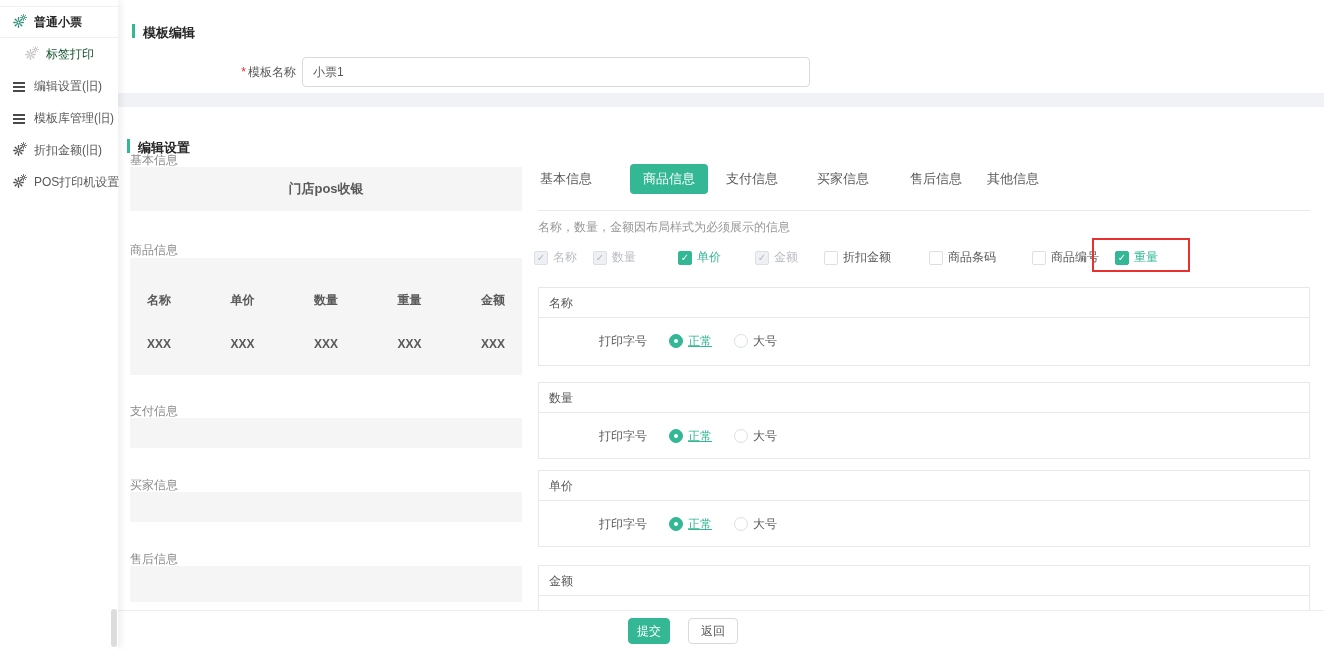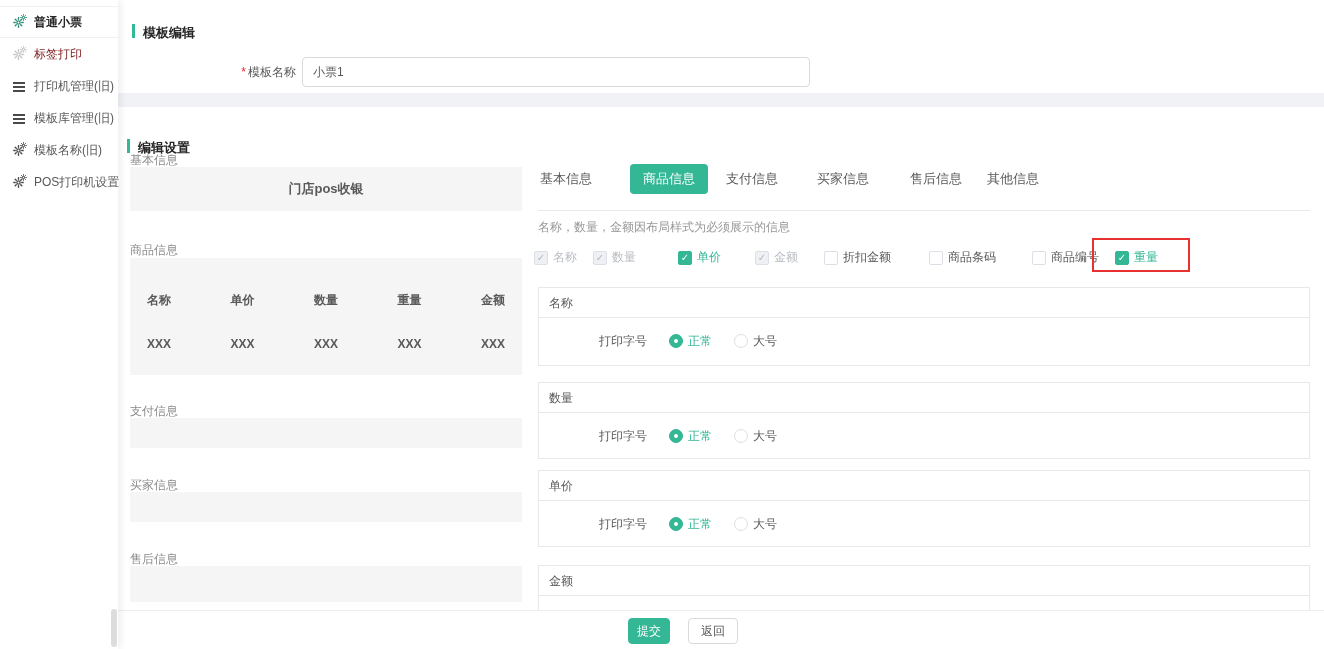--- a/index.html
+++ b/index.html
@@ -10,21 +10,21 @@
   .sidebar { position:absolute; left:0; top:0; width:118px; height:649px; background:#fff;
     box-shadow:2px 0 8px rgba(0,0,0,.08); z-index:20; padding-top:6px; }
   .side-item { height:32px; display:flex; align-items:center; padding-left:13px; gap:7px;
     color:#595959; cursor:pointer; white-space:nowrap; font-size:12px; }
   .side-item .ic { position:relative; width:14px; height:13px; color:#4a4a4a; flex:0 0 14px; }
   .side-item .ic svg { position:absolute; left:0; top:1px; width:11px; height:11px; }
   .side-item .ic svg.small { left:7px; top:-2px; width:7px; height:7px; }
   .side-item .ic .icon-list { position:absolute; left:0; top:2px; width:12px; height:10px;
     background:repeating-linear-gradient(to bottom,#4a4a4a 0 2px,transparent 2px 4px); }
   .side-item.c-teal .ic { color:#33b795; }
-  .side-item.c-dim { color:#7f1d1d; }
+  .side-item.c-dim { color:#14532d;margin-left:12px; }
   .side-item.c-dim .ic { color:#c3c3c3; }
   .side-item.active { font-weight:bold; color:#262626; border-top:1px solid #f0f0f0; border-bottom:1px solid #f0f0f0; }
   .side-item.active .ic { color:#2b8f77; }
   .side-scroll { position:absolute; right:1px; bottom:2px; width:6px; height:38px; background:#dcdcdc; border-radius:3px; }
 
   
   .main { position:absolute; left:118px; top:0; width:1206px; height:649px; }
   .sec-header { position:absolute; display:flex; gap:8px; font-size:13px;
     font-weight:bold; color:#262626; }
   .sec-bar { width:3px; height:14px; background:#33b795; display:inline-block; }
@@ -79,21 +79,21 @@
 
   .fsec { position:absolute; left:420px; width:772px; border:1px solid #e8e8e8; background:#fff; }
   .fsec:nth-of-type(1){top:180px; height:79px;} .fsec:nth-of-type(2){top:275px; height:77px;}
   .fsec:nth-of-type(3){top:363px; height:77px;} .fsec:nth-of-type(4){top:458px; height:60px;}
   .fsec .hd { height:30px; line-height:30px; padding-left:10px; border-bottom:1px solid #e8e8e8; color:#595959; }
   .fsec .bd { display:flex; align-items:center; height:46px; padding-left:60px; gap:22px; }
   .radio { display:flex; align-items:center; gap:5px; cursor:pointer; }
   .radio .dot { width:14px; height:14px; border-radius:50%; border:1px solid #dcdfe6; background:#fff; position:relative; }
   .radio.sel .dot { background:#33b795; border-color:#33b795; }
   .radio.sel .dot::after { content:""; position:absolute; left:4px; top:4px; width:4px; height:4px; border-radius:50%; background:#fff; }
-  .radio.sel .rl { color:#33b795; }
+  .radio.sel .rl { color:#33b795;text-decoration:underline; }
   .rl { color:#595959; }
   .fs-label { color:#595959; }
 
   
   .footer { position:absolute; left:0; right:0; bottom:0; height:39px; background:#fff;
     border-top:1px solid #ebeef0; z-index:10; }
   .btn { position:absolute; top:7px; height:26px; border-radius:4px; font-size:12px; cursor:pointer;
     font-family:"Liberation Sans","DejaVu Sans",sans-serif; }
   .btn-submit { left:510px; width:42px; background:#33b795; color:#fff; border:1px solid #33b795; }
   .btn-back { left:570px; width:50px; background:#fff; color:#595959; border:1px solid #d9d9d9; }
@@ -134,38 +134,38 @@
           <svg class="small" viewBox="0 0 20 20">
             <use href="#i-cog"></use>
           </svg>
         </span>
         <span class="side-lbl">标签打印</span>
       </div>
       <div class="side-item">
         <span class="ic">
           <span class="icon-list"></span>
         </span>
-        <span class="side-lbl">打印机管理(旧)</span>
+        <span class="side-lbl">编辑设置(旧)</span>
       </div>
       <div class="side-item">
         <span class="ic">
           <span class="icon-list"></span>
         </span>
         <span class="side-lbl">模板库管理(旧)</span>
       </div>
       <div class="side-item">
         <span class="ic">
           <svg viewBox="0 0 20 20">
             <use href="#i-cog"></use>
           </svg>
           <svg class="small" viewBox="0 0 20 20">
             <use href="#i-cog"></use>
           </svg>
         </span>
-        <span class="side-lbl">模板名称(旧)</span>
+        <span class="side-lbl">折扣金额(旧)</span>
       </div>
       <div class="side-item">
         <span class="ic">
           <svg viewBox="0 0 20 20">
             <use href="#i-cog"></use>
           </svg>
           <svg class="small" viewBox="0 0 20 20">
             <use href="#i-cog"></use>
           </svg>
         </span>

